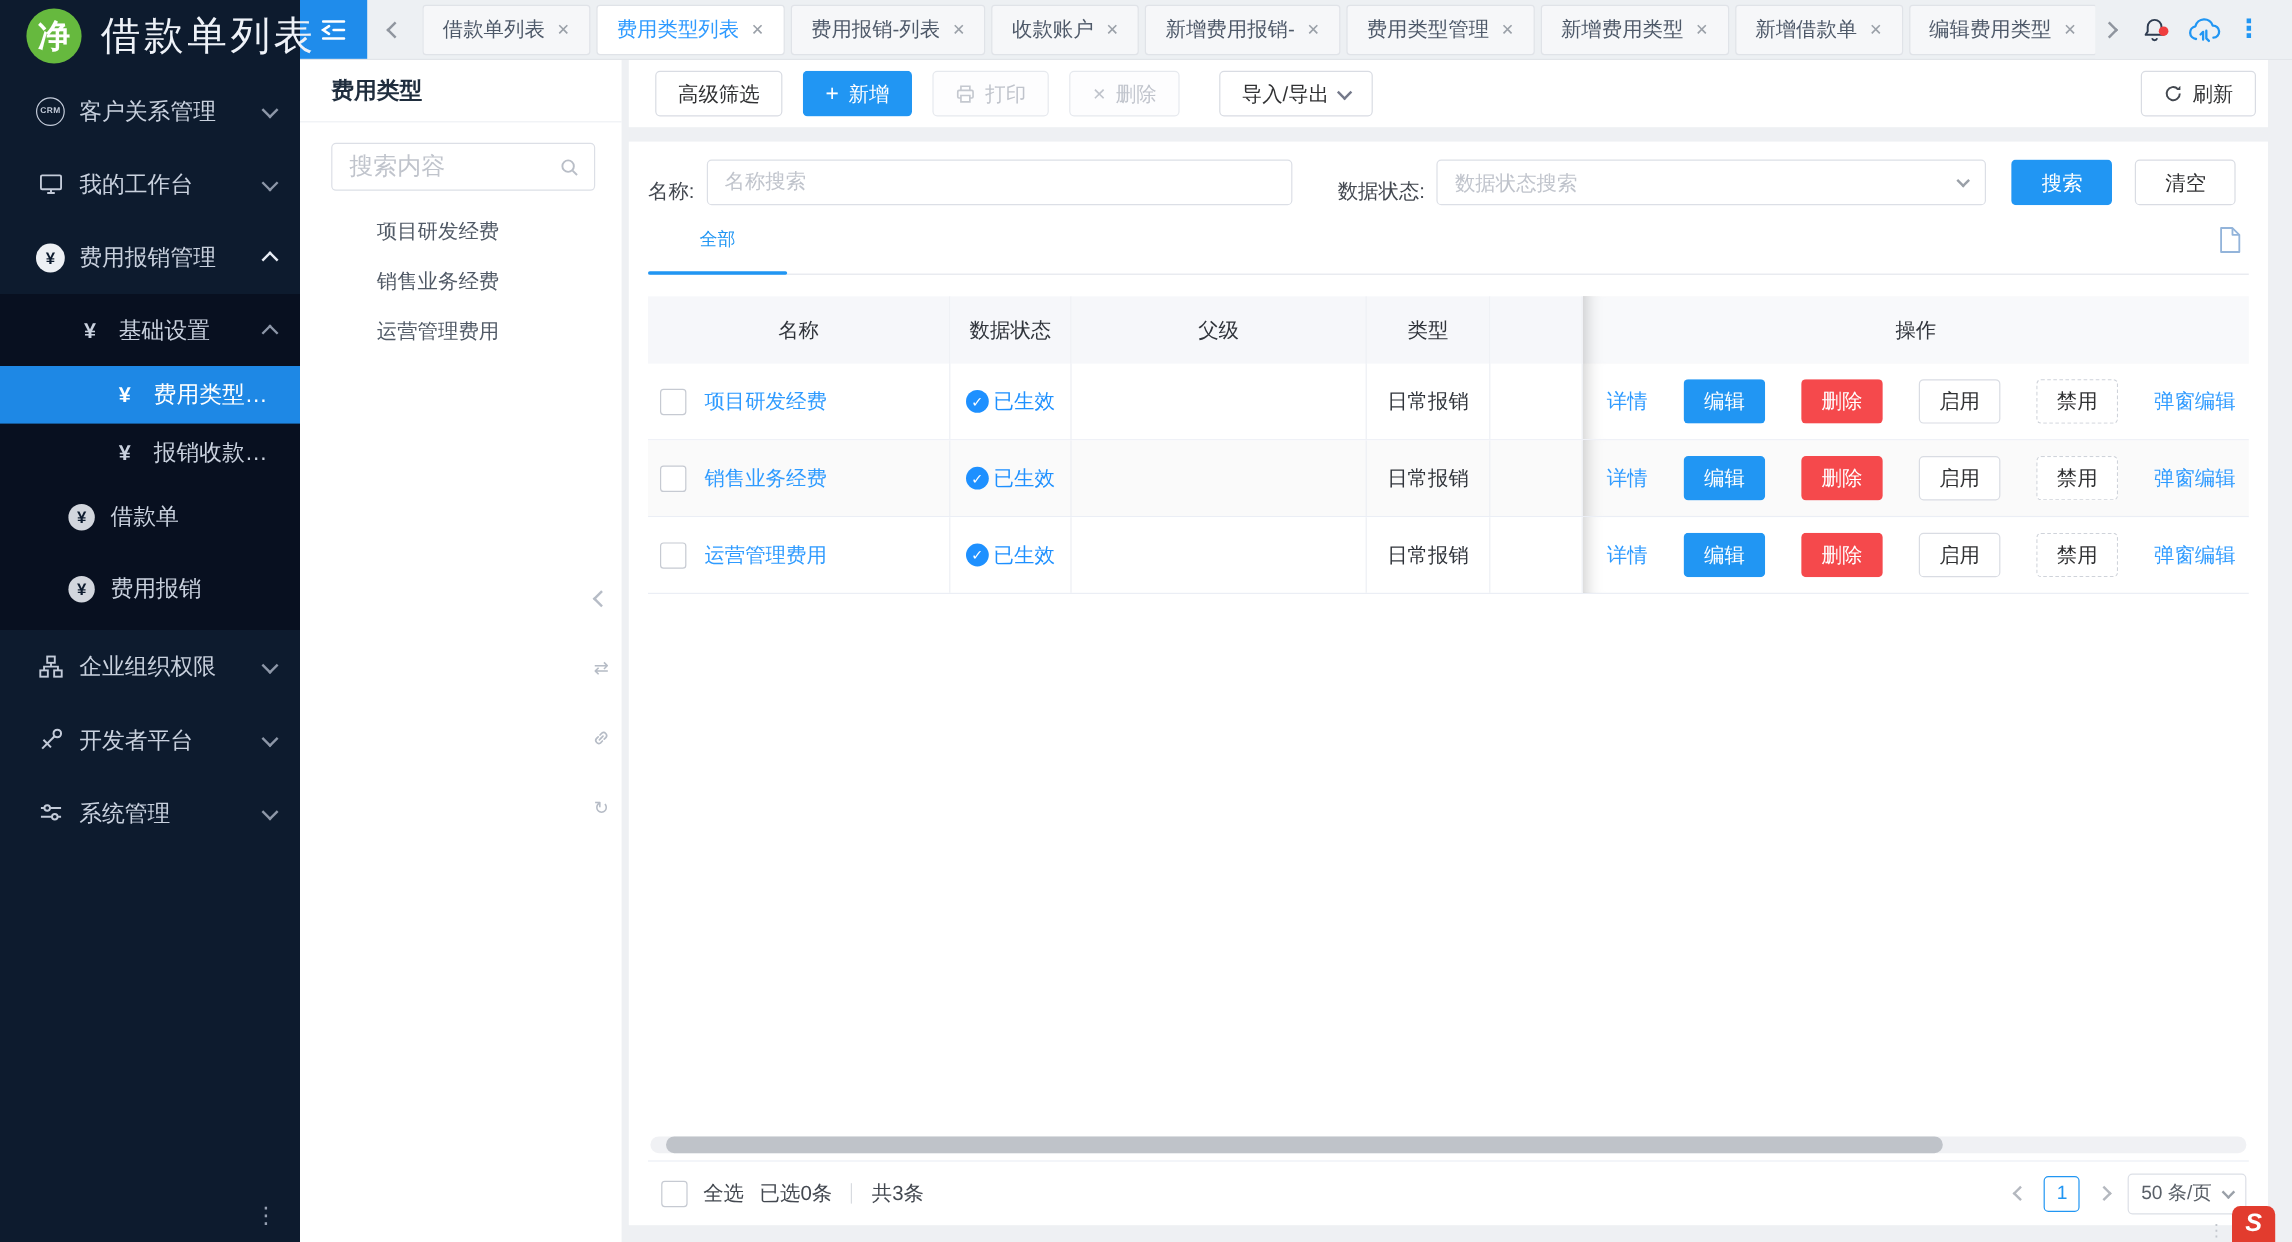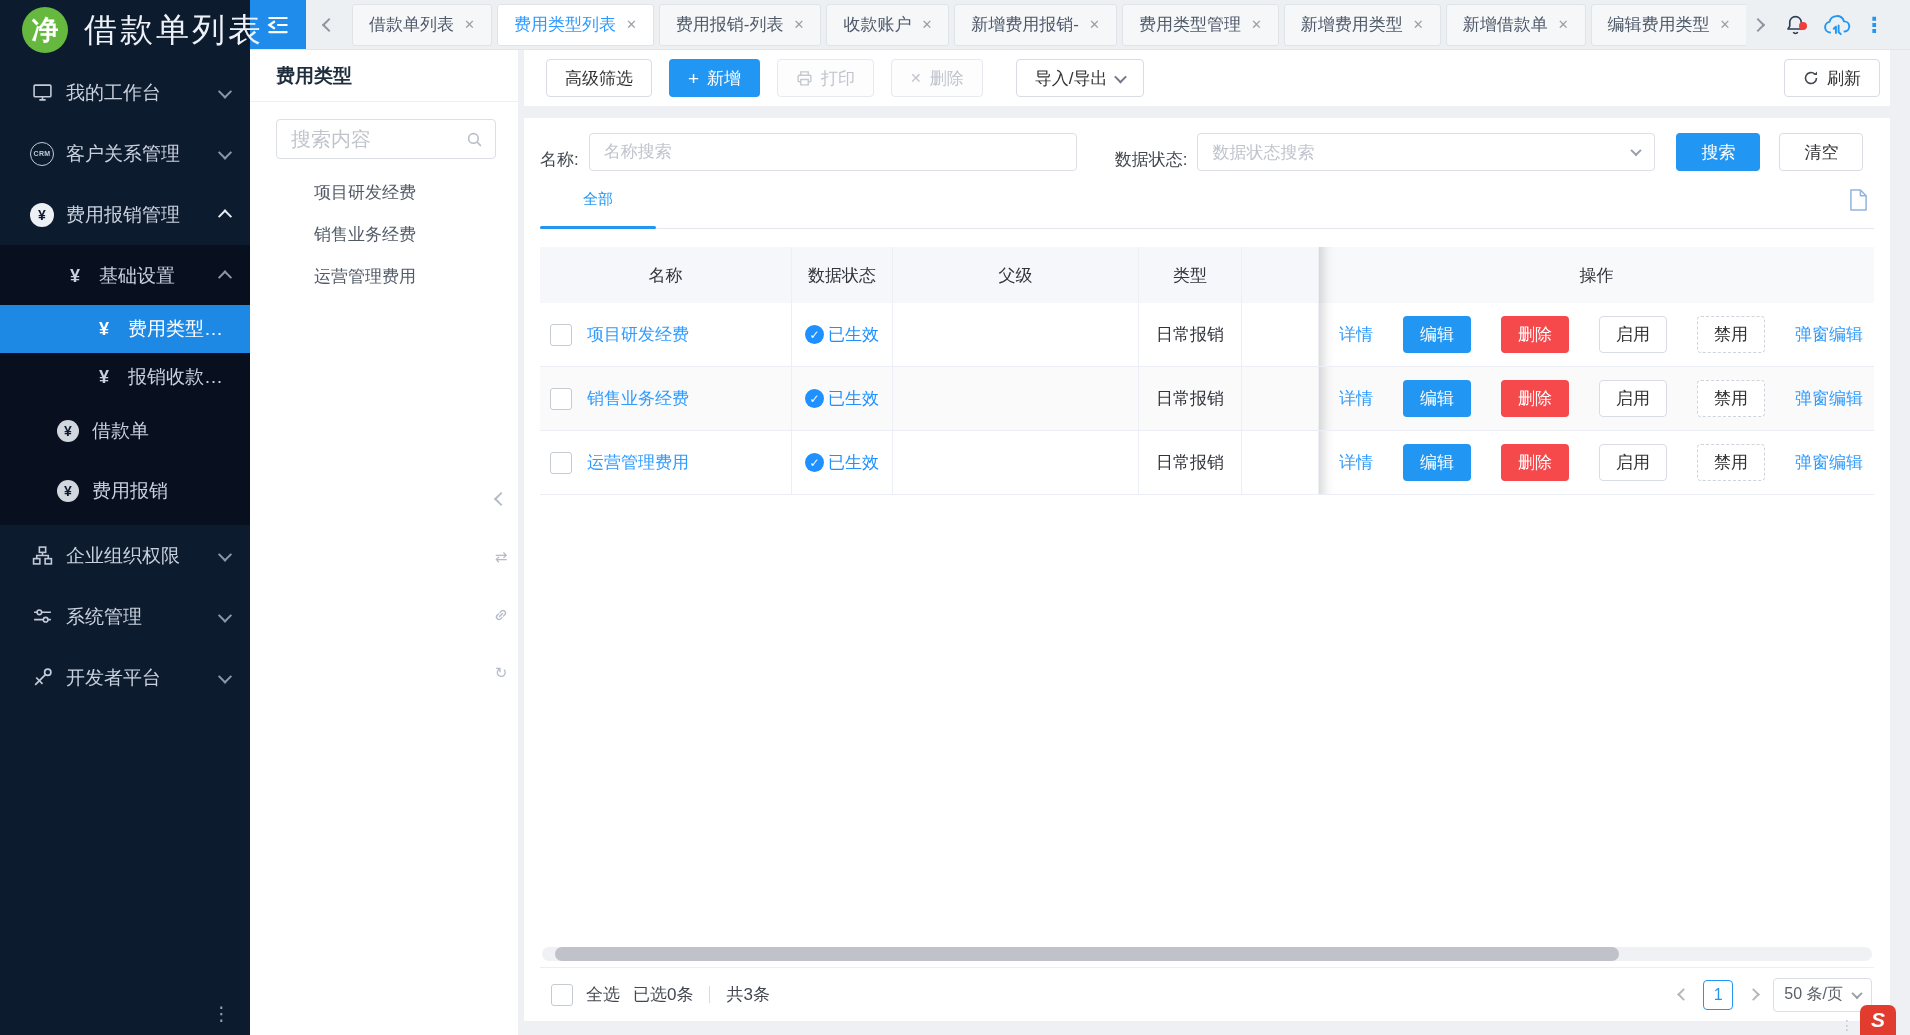--- a/index.html
+++ b/index.html
@@ -137,34 +137,34 @@
 
 <div class="sidebar">
   <div class="logo-row">
     <div class="logo-badge">净</div>
     <div class="logo-text">借款单列表</div>
   </div>
   <div class="menu">
 
     <div class="menu-item">
       <span class="mi-icon">
+          <span class="crm-icon">CRM</span>
+        </span>
+      <span class="mi-label">客户关系管理</span>
+      <span class="chev down"></span>
+    </div>
+
+    <div class="menu-item">
+      <span class="mi-icon">
         <svg width="21" height="21" viewBox="0 0 20 20" fill="none" stroke="#c3cbd9" stroke-width="1.5">
             <rect x="2" y="3" width="16" height="11" rx="1"></rect>
             <path d="M7 17h6M10 14v3"></path>
           </svg>
       </span>
       <span class="mi-label">我的工作台</span>
-      <span class="chev down"></span>
-    </div>
-
-    <div class="menu-item">
-      <span class="mi-icon">
-          <span class="crm-icon">CRM</span>
-        </span>
-      <span class="mi-label">客户关系管理</span>
       <span class="chev down"></span>
     </div>
 
     <div class="menu-item">
       <span class="mi-icon">
           <span class="yen-circle big">¥</span>
         </span>
       <span class="mi-label">费用报销管理</span>
       <span class="chev up white"></span>
     </div>
@@ -211,39 +211,39 @@
             <rect x="12.5" y="13" width="6" height="5"></rect>
             <path d="M10 7v3M4.5 13v-3h11v3"></path>
           </svg>
       </span>
       <span class="mi-label">企业组织权限</span>
       <span class="chev down"></span>
     </div>
 
     <div class="menu-item">
       <span class="mi-icon">
+        <svg width="21" height="21" viewBox="0 0 20 20" fill="none" stroke="#c3cbd9" stroke-width="1.6">
+            <path d="M3 17L13 7"></path>
+            <circle cx="15" cy="5" r="3"></circle>
+            <path d="M4 10l6 6"></path>
+          </svg>
+      </span>
+      <span class="mi-label">开发者平台</span>
+      <span class="chev down"></span>
+    </div>
+
+    <div class="menu-item">
+      <span class="mi-icon">
         <svg width="21" height="21" viewBox="0 0 20 20" fill="none" stroke="#c3cbd9" stroke-width="1.5">
             <path d="M2 6h16M2 13h16"></path>
             <circle cx="7" cy="6" r="2.2" fill="#0d1b2e"></circle>
             <circle cx="13" cy="13" r="2.2" fill="#0d1b2e"></circle>
           </svg>
       </span>
       <span class="mi-label">系统管理</span>
-      <span class="chev down"></span>
-    </div>
-
-    <div class="menu-item">
-      <span class="mi-icon">
-        <svg width="21" height="21" viewBox="0 0 20 20" fill="none" stroke="#c3cbd9" stroke-width="1.6">
-            <path d="M3 17L13 7"></path>
-            <circle cx="15" cy="5" r="3"></circle>
-            <path d="M4 10l6 6"></path>
-          </svg>
-      </span>
-      <span class="mi-label">开发者平台</span>
       <span class="chev down"></span>
     </div>
   </div>
   <div class="sidebar-dots">⋮</div>
 </div>
 
 <div class="topbar">
   <div class="collapse-btn">
     <svg width="26" height="26" viewBox="0 0 24 24" fill="none" stroke="#ffffff" stroke-width="2" stroke-linecap="round">
         <path d="M4 5.5h16M12 12h8M4 18.5h16M8.5 9l-4.5 3 4.5 3"></path>

